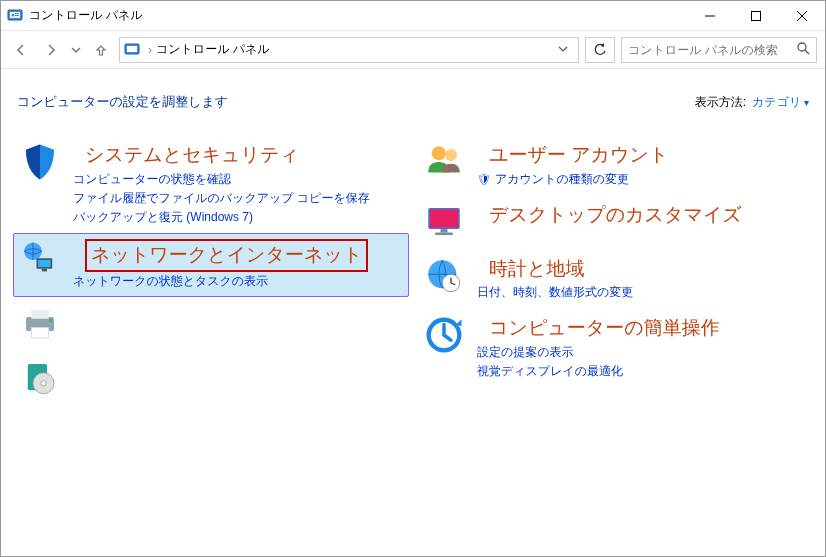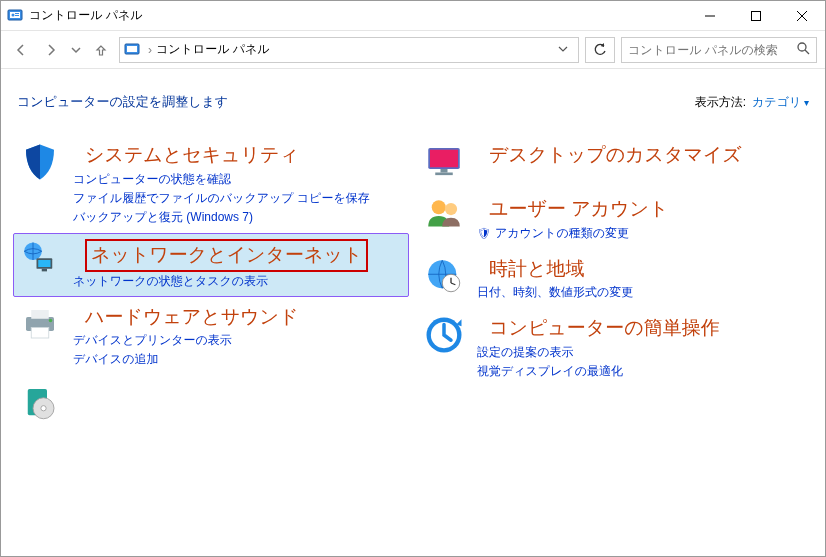--- a/index.html
+++ b/index.html
@@ -173,67 +173,62 @@
 
       <div class="category">
         <div class="caticon">
           <svg viewBox="0 0 48 48" width="42" height="42">
               <rect x="8" y="16" width="32" height="16" rx="2" fill="#90a4ae"></rect>
               <rect x="14" y="8" width="20" height="10" fill="#eceff1"></rect>
               <rect x="14" y="28" width="20" height="12" fill="#fff" stroke="#cfd8dc"></rect>
               <circle cx="36" cy="20" r="2" fill="#4caf50"></circle>
             </svg>
         </div>
-        <div class="catbody">
-          <div class="cattitle">ハードウェアとサウンド</div>
-          <a class="catlink">デバイスとプリンターの表示</a>
-          <a class="catlink">デバイスの追加</a>
-        </div>
       </div>
 
       <div class="category">
         <div class="caticon">
           <svg viewBox="0 0 48 48" width="42" height="42">
               <rect x="10" y="8" width="22" height="30" rx="2" fill="#26a69a"></rect>
               <circle cx="28" cy="30" r="12" fill="#e0e0e0" stroke="#9e9e9e"></circle>
               <circle cx="28" cy="30" r="3" fill="#fff" stroke="#9e9e9e"></circle>
             </svg>
         </div>
       </div>
 
     </div>
 
     <div class="col">
+
+      <div class="category">
+        <div class="caticon">
+          <svg viewBox="0 0 48 48" width="42" height="42">
+              <circle cx="18" cy="14" r="8" fill="#ffb74d"></circle>
+              <path d="M6 36 Q6 24 18 24 Q30 24 30 36 Z" fill="#43a047"></path>
+              <circle cx="32" cy="16" r="7" fill="#ffcc80"></circle>
+              <path d="M22 36 Q22 26 32 26 Q42 26 42 36 Z" fill="#8d6e63"></path>
+            </svg>
+        </div>
+        <div class="catbody">
+          <div class="cattitle">ユーザー アカウント</div>
+          <a class="catlink withshield">アカウントの種類の変更</a>
+        </div>
+      </div>
 
       <div class="category">
         <div class="caticon">
           <svg viewBox="0 0 48 48" width="42" height="42">
               <rect x="6" y="8" width="36" height="24" rx="2" fill="#5c6bc0"></rect>
               <rect x="8" y="10" width="32" height="20" fill="#e91e63"></rect>
               <rect x="20" y="32" width="8" height="4" fill="#78909c"></rect>
               <rect x="14" y="36" width="20" height="3" fill="#78909c"></rect>
             </svg>
         </div>
         <div class="catbody">
           <div class="cattitle">デスクトップのカスタマイズ</div>
-        </div>
-      </div>
-
-      <div class="category">
-        <div class="caticon">
-          <svg viewBox="0 0 48 48" width="42" height="42">
-              <circle cx="18" cy="14" r="8" fill="#ffb74d"></circle>
-              <path d="M6 36 Q6 24 18 24 Q30 24 30 36 Z" fill="#43a047"></path>
-              <circle cx="32" cy="16" r="7" fill="#ffcc80"></circle>
-              <path d="M22 36 Q22 26 32 26 Q42 26 42 36 Z" fill="#8d6e63"></path>
-            </svg>
-        </div>
-        <div class="catbody">
-          <div class="cattitle">ユーザー アカウント</div>
-          <a class="catlink withshield">アカウントの種類の変更</a>
         </div>
       </div>
 
       <div class="category">
         <div class="caticon">
           <svg viewBox="0 0 48 48" width="42" height="42">
               <circle cx="22" cy="22" r="16" fill="#42a5f5"></circle>
               <path d="M22 6 Q14 22 22 38 M22 6 Q30 22 22 38 M6 22 L38 22" stroke="#1565c0" fill="none"></path>
               <circle cx="32" cy="32" r="10" fill="#fff" stroke="#888"></circle>
               <line x1="32" y1="32" x2="32" y2="26" stroke="#333" stroke-width="1.5"></line>

